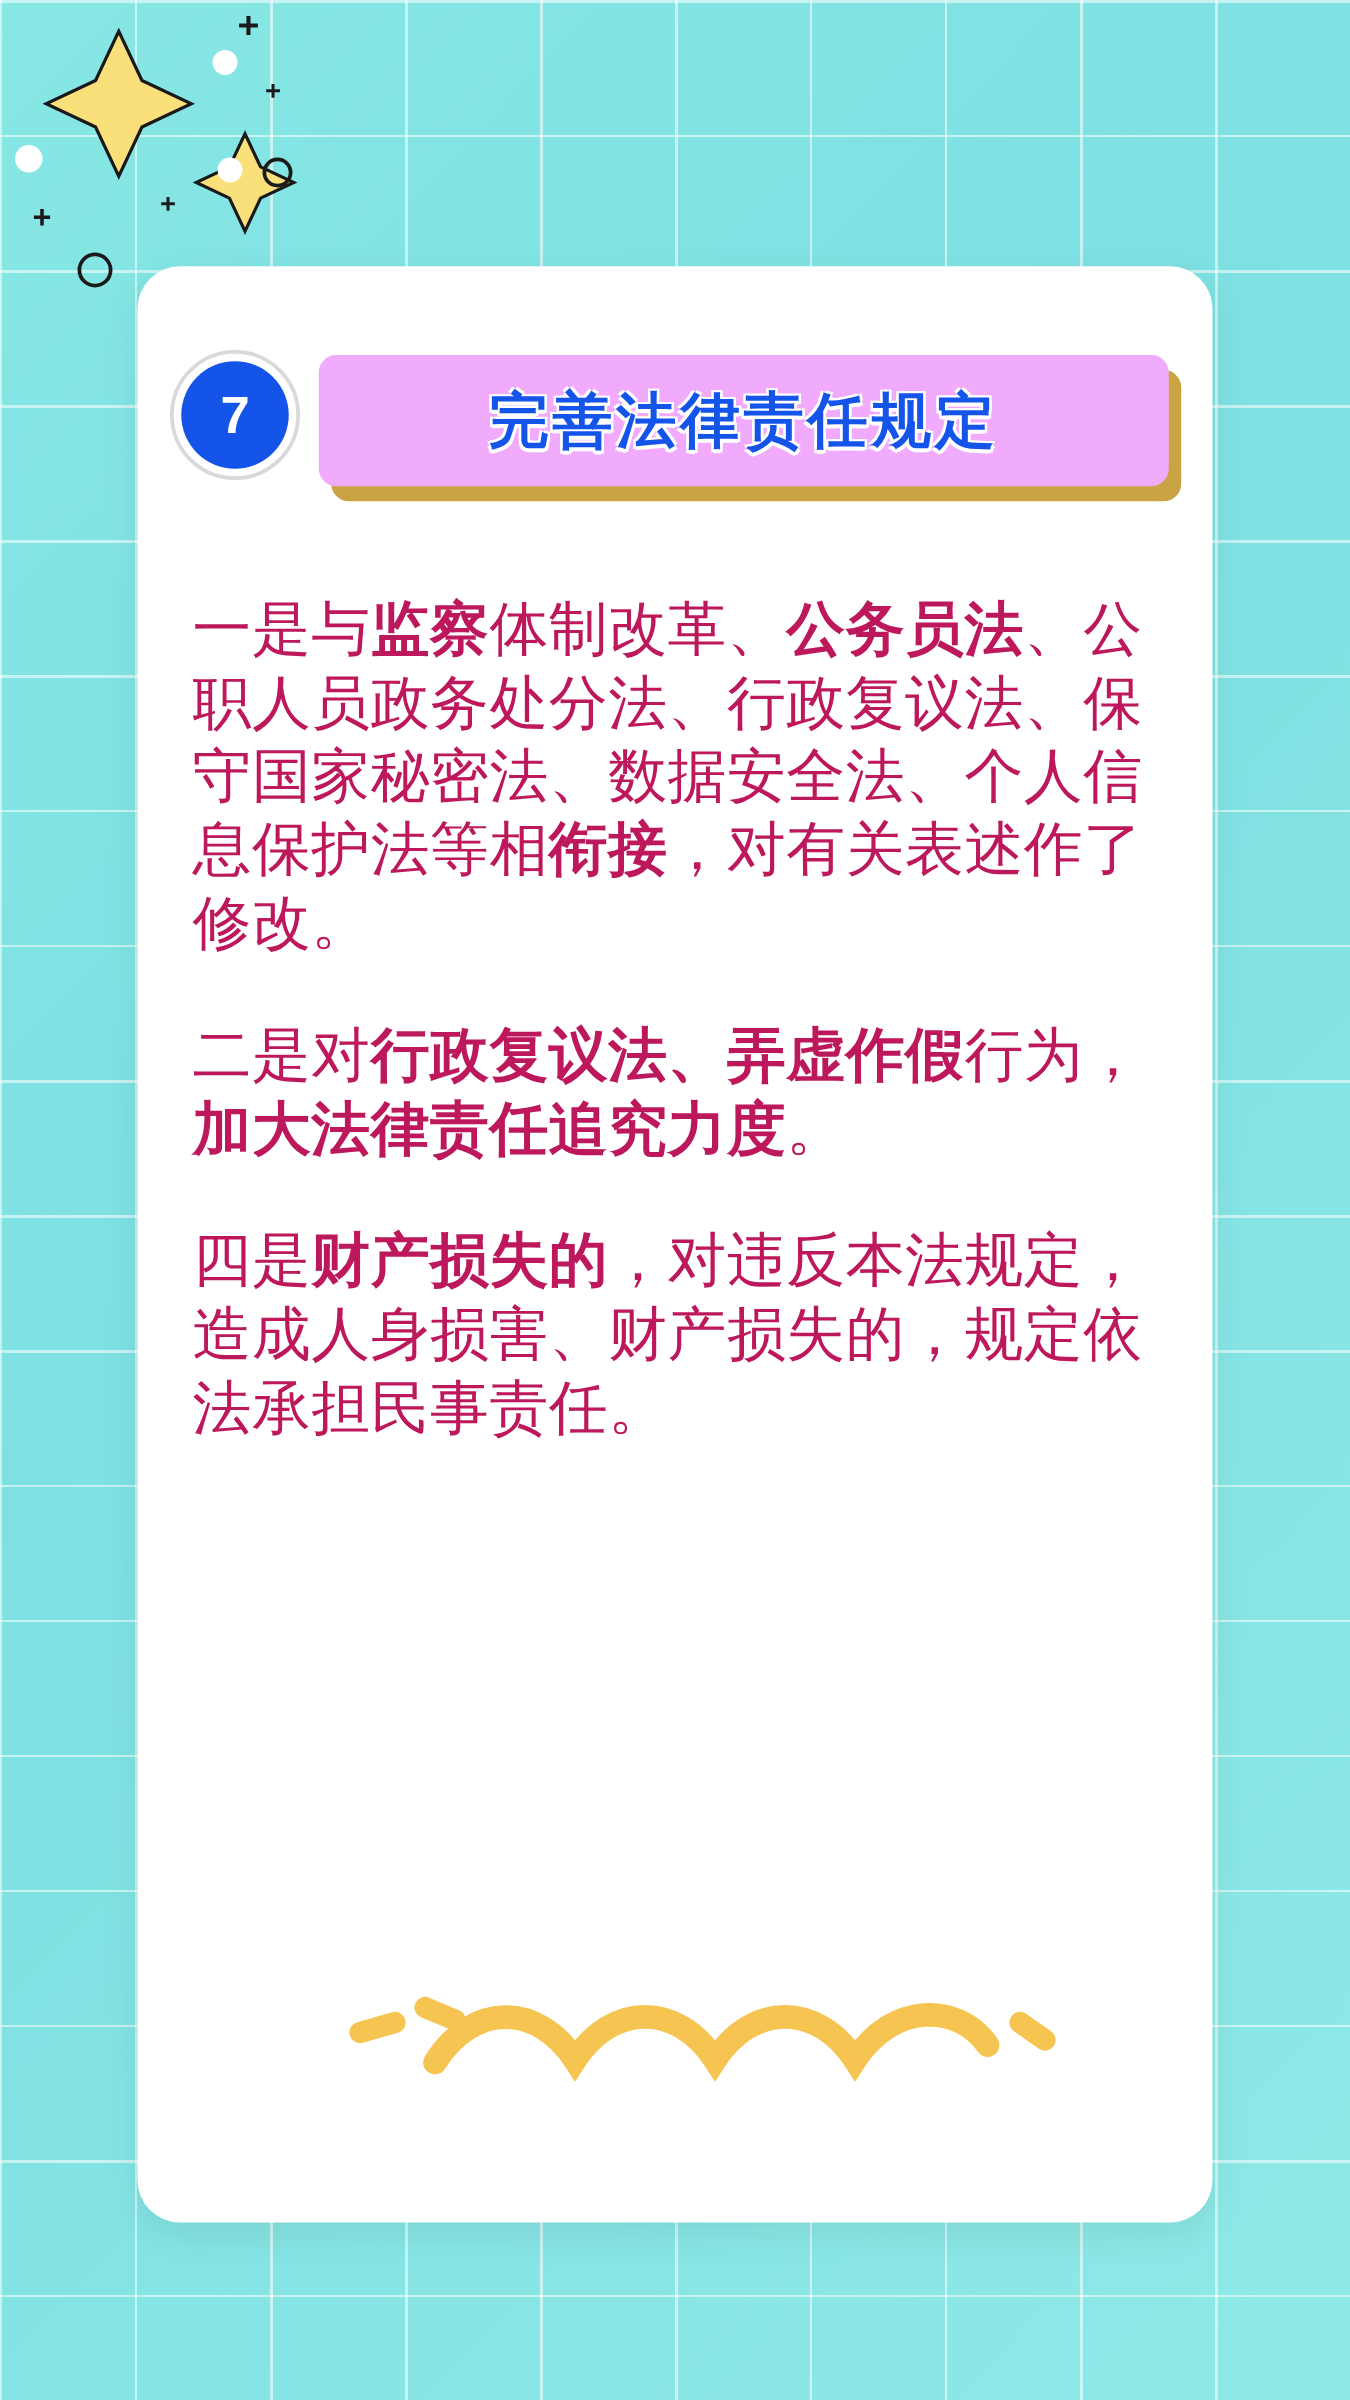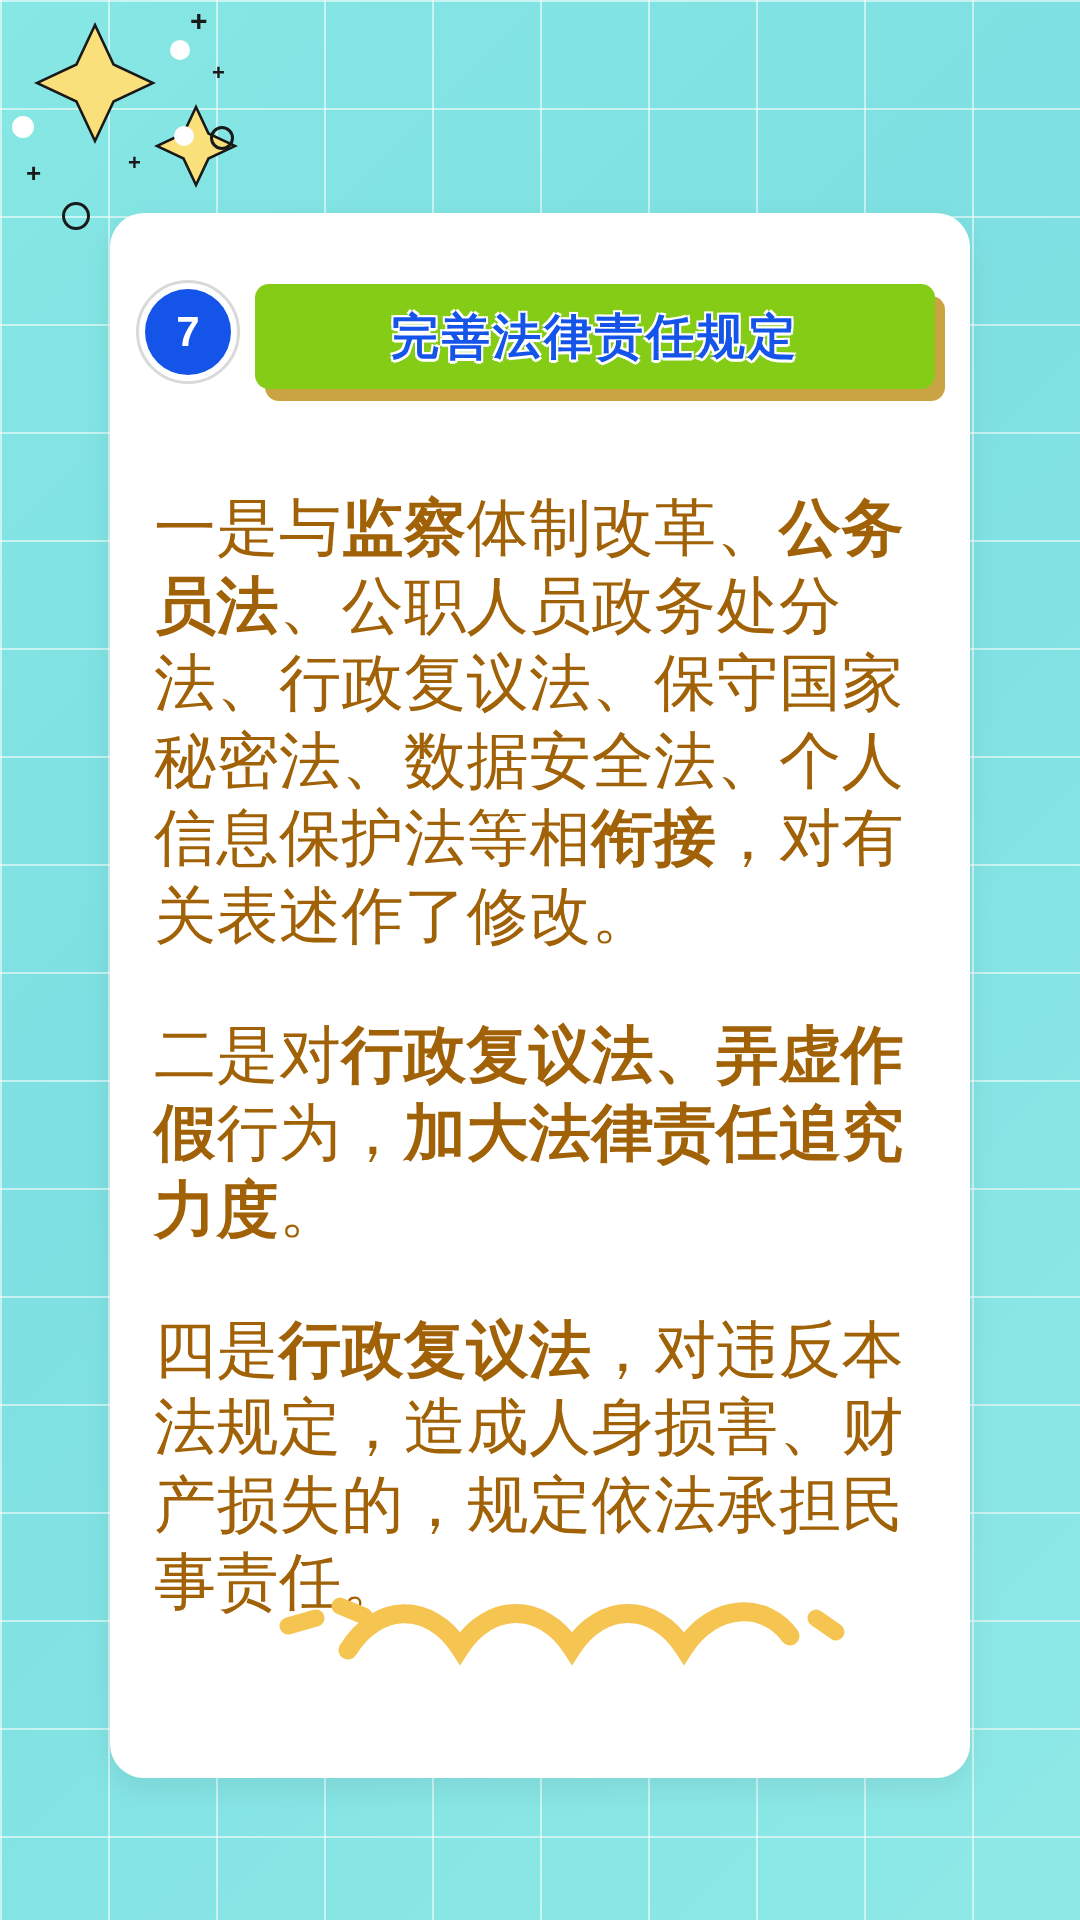--- a/index.html
+++ b/index.html
@@ -128,21 +128,21 @@
     height: 105px;
     background: #caa342;
     border-radius: 14px;
   }
   .title-bar {
     position: absolute;
     left: 119px;
     top: 14px;
     width: 680px;
     height: 105px;
-    background: #84cc16;
+    background: #f0abfc;
     border-radius: 14px;
     display: flex;
     align-items: center;
     justify-content: center;
   }
   .title-text {
     color: #1554e8;
     font-size: 48px;
     font-weight: 700;
     letter-spacing: 3px;
@@ -153,22 +153,22 @@
   }
 
   
   .body {
     position: absolute;
     left: 44px;
     top: 214px;
     width: 780px;
   }
   .para {
-    color: #a16207;
-    font-size: 62px;
+    color: #be185d;
+    font-size: 47px;
     line-height: 1.25;
     letter-spacing: 0.5px;
     margin-bottom: 44px;
     font-weight: 400;
   }
   .para:last-child { margin-bottom: 0; }
   .para b { font-weight: 700; }
 
   
   .squiggle {
@@ -210,21 +210,21 @@
       </div>
       <div class="title-shadow"></div>
       <div class="title-bar">
         <span class="title-text">完善法律责任规定</span>
       </div>
     </div>
 
     <div class="body">
       <p class="para" id="para-1"><span>一是与</span><b>监察</b><span>体制改革、</span><b>公务员法</b><span>、公职人员政务处分法、行政复议法、保守国家秘密法、数据安全法、个人信息保护法等相</span><b>衔接</b><span>，对有关表述作了修改。</span></p>
       <p class="para" id="para-2"><span>二是对</span><b>行政复议法、弄虚作假</b><span>行为，</span><b>加大法律责任追究力度</b><span>。</span></p>
-      <p class="para" id="para-4"><span>四是</span><b>行政复议法</b><span>，对违反本法规定，造成人身损害、财产损失的，规定依法承担民事责任。</span></p>
+      <p class="para" id="para-4"><span>四是</span><b>财产损失的</b><span>，对违反本法规定，造成人身损害、财产损失的，规定依法承担民事责任。</span></p>
     </div>
 
     <svg class="squiggle" viewBox="0 0 580 90">
       <path d="M18 38 L46 30" stroke="#f5c451" stroke-width="17" stroke-linecap="round" fill="none"></path>
       <path d="M70 18 L94 28" stroke="#f5c451" stroke-width="17" stroke-linecap="round" fill="none"></path>
       <path d="M78 62 C108 14, 160 14, 190 60 C220 14, 272 14, 302 60 C332 14, 384 14, 414 60 C444 14, 496 14, 520 48" stroke="#f5c451" stroke-width="19" stroke-linecap="round" fill="none"></path>
       <path d="M546 30 L566 44" stroke="#f5c451" stroke-width="17" stroke-linecap="round" fill="none"></path>
     </svg>
 
   </div>

